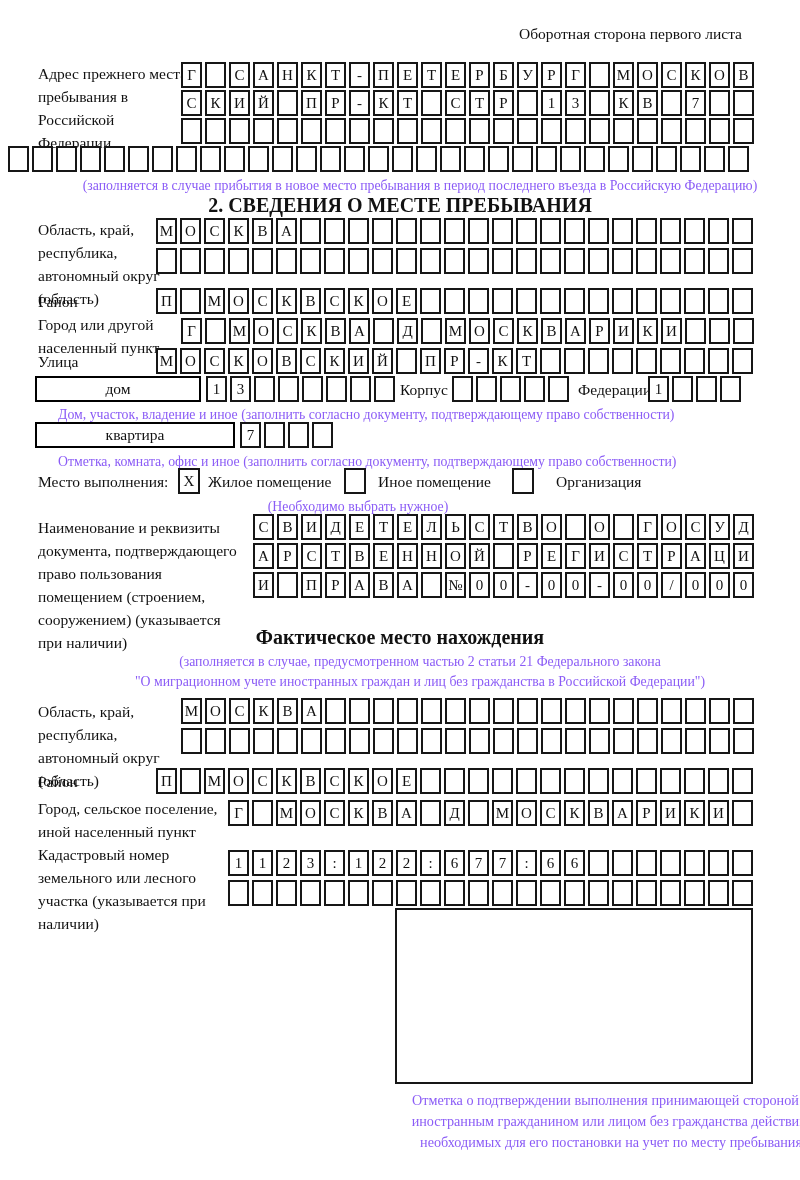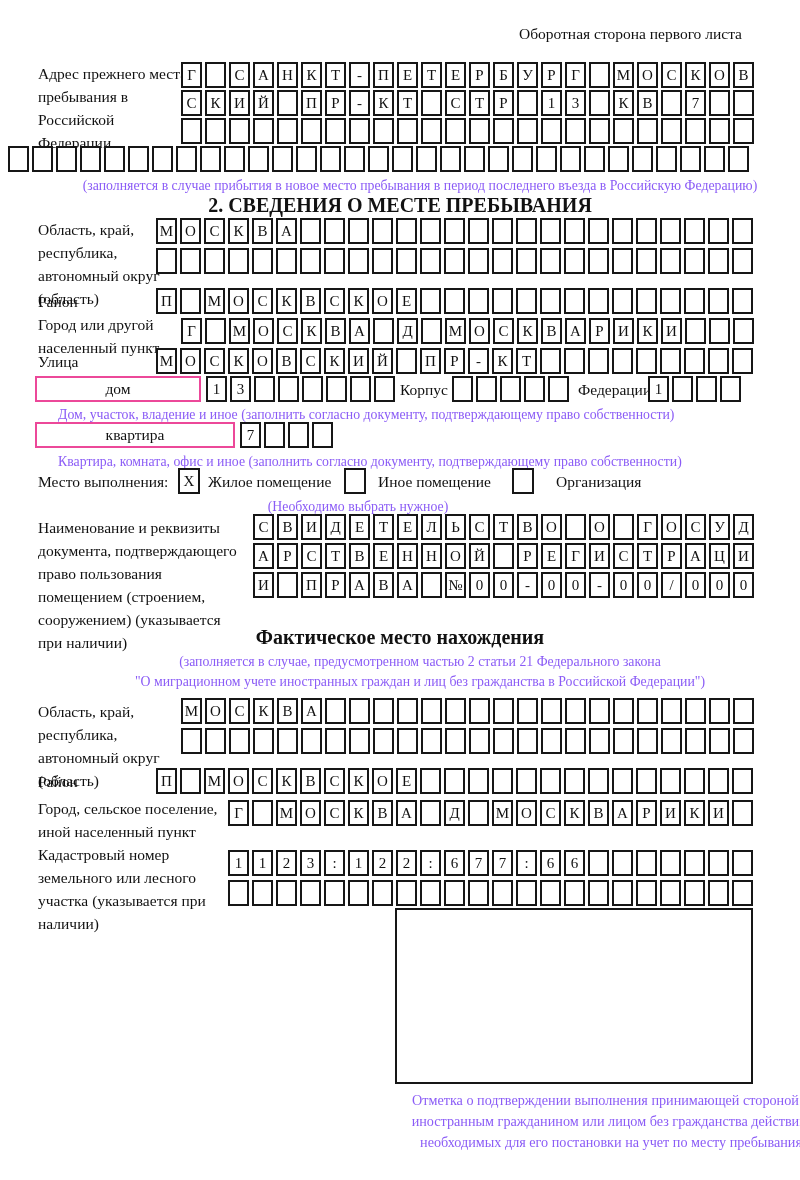--- a/index.html
+++ b/index.html
@@ -6,21 +6,21 @@
   #page{position:relative;width:800px;height:1180px;background:#fff;
         font-family:"Liberation Serif","DejaVu Serif",serif;color:#111;overflow:hidden;border-radius:13px;}
   .abs{position:absolute;}
   .label{font-size:15.5px;line-height:23px;color:#111;}
   .caption{font-size:13.8px;line-height:19px;color:#8b5cf6;padding-left:20px;}
   .title{font-weight:bold;font-size:20px;text-align:center;width:100%;}
   .cellrow{position:absolute;display:flex;gap:3px;}
   .cell{flex:0 0 21px;width:21px;height:26px;border:2px solid #161616;box-sizing:border-box;
         background:#fff;text-align:center;font-size:15px;line-height:22px;
         font-family:"Liberation Serif",serif;}
-  .widebox{position:absolute;height:26px;border:2px solid #ec4899;box-sizing:border-box;
+  .widebox{position:absolute;height:26px;border:2px solid #000000;box-sizing:border-box;
         background:#fff;text-align:center;font-size:15.5px;line-height:22px;}
   .chk{position:absolute;width:22px;height:26px;border:2px solid #161616;box-sizing:border-box;
         background:#fff;text-align:center;font-size:15px;line-height:22px;}
   .center{text-align:center;}
   #stamp-box{position:absolute;left:395px;top:908px;width:358px;height:176px;
         border:2px solid #161616;box-sizing:border-box;background:#fff;}
 </style>
 </head>
 <body>
 
@@ -314,21 +314,21 @@
     </div>
   <div class="abs caption" style="left:38px;top:405px;width:720px;">Дом, участок, владение и иное (заполнить согласно документу, подтверждающему право собственности)</div>
 
   <div class="widebox" style="left:35px;top:422px;width:200px;">квартира</div>
   <div class="cellrow" style="left:240px;top:422px;">
       <div class="cell">7</div>
       <div class="cell"></div>
       <div class="cell"></div>
       <div class="cell"></div>
     </div>
-  <div class="abs caption" style="left:38px;top:452px;width:720px;">Квартира, комната, офис и иное (заполнить согласно документу, подтверждающему право собственности)</div>
+  <div class="abs caption" style="left:38px;top:452px;width:720px;">Отметка, комната, офис и иное (заполнить согласно документу, подтверждающему право собственности)</div>
 
   <div class="abs label" style="left:38px;top:470px;">Место выполнения:</div>
   <div class="chk" style="left:178px;top:468px;">X</div>
   <div class="abs label" style="left:208px;top:470px;">Жилое помещение</div>
   <div class="chk" style="left:344px;top:468px;"></div>
   <div class="abs label" style="left:378px;top:470px;">Иное помещение</div>
   <div class="chk" style="left:512px;top:468px;"></div>
   <div class="abs label" style="left:556px;top:470px;">Организация</div>
   <div class="abs caption center" style="left:238px;top:497px;width:200px;">(Необходимо выбрать нужное)</div>
 

